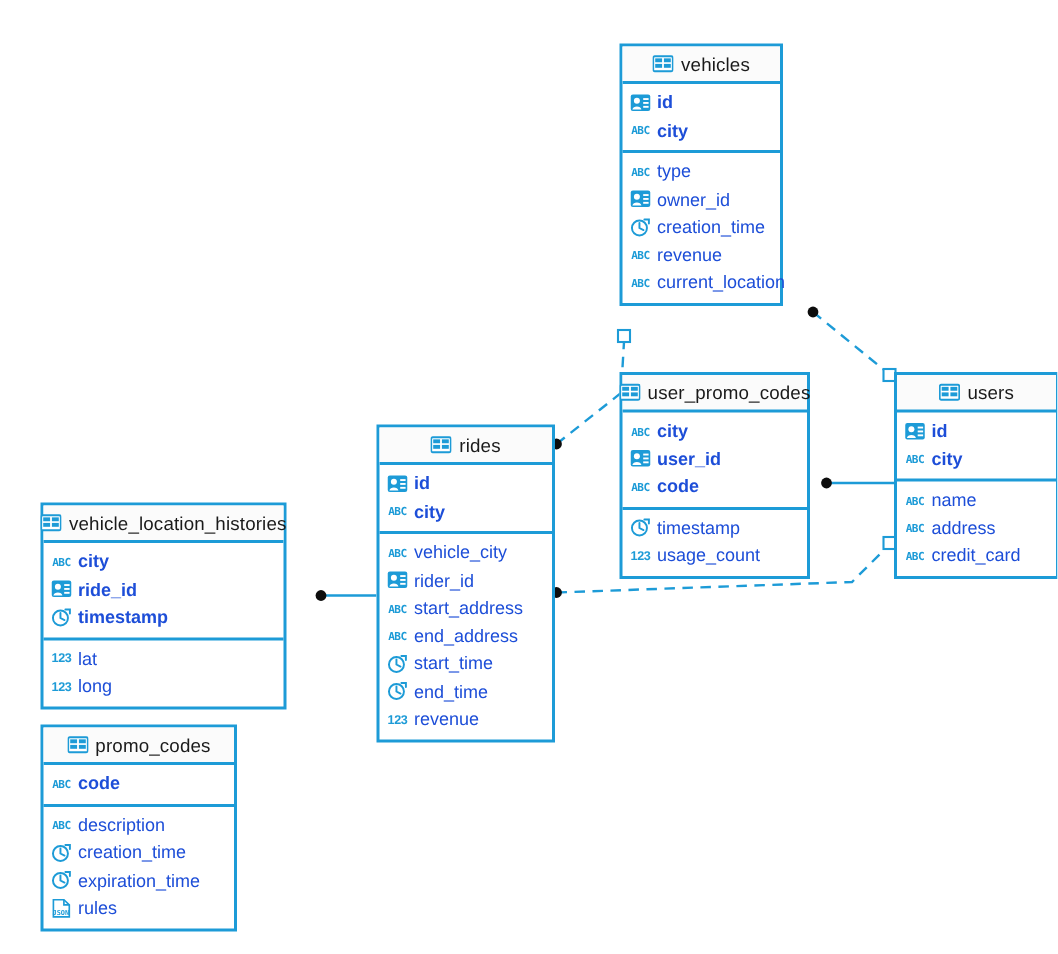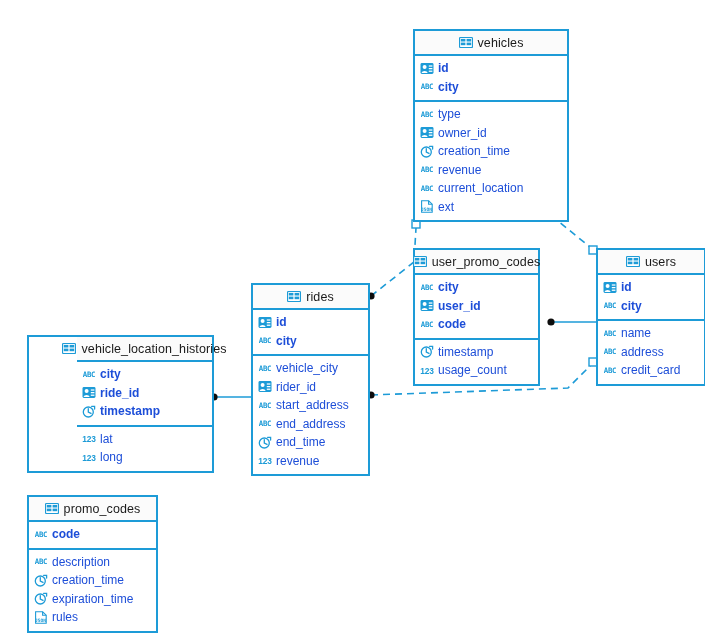--- a/index.html
+++ b/index.html
@@ -49,21 +49,21 @@
       <g>
         <polyline points="371,395 568,388 596,360" fill="none" stroke="#1d9bd7" stroke-width="1.6" stroke-dasharray="7,5"></polyline>
         <circle cx="371" cy="395" r="3.6" fill="#0d0d0d"></circle>
         <rect x="589" y="358" width="8" height="8" fill="#ffffff" stroke="#1d9bd7" stroke-width="1.4"></rect>
       </g>
       <g>
         <polyline points="214,397 251,397" fill="none" stroke="#1d9bd7" stroke-width="1.6"></polyline>
         <circle cx="214" cy="397" r="3.6" fill="#0d0d0d"></circle>
       </g>
     </svg>
-<div class="table-node" style="left: 413px; top: 29px; width: 156px;">
+<div class="table-node" style="left: 413px; top: 29px; width: 109px;">
       <div class="tbl-header">
         <span class="ico">
           <svg width="14" height="13" viewBox="0 0 14 13">
             <rect x="0.5" y="1.5" width="13" height="10" rx="1" fill="#fff" stroke="#1d9bd7" stroke-width="1.2"></rect>
             <rect x="1.8" y="2.9" width="4.6" height="2.6" fill="#1d9bd7"></rect>
             <rect x="7.6" y="2.9" width="4.6" height="2.6" fill="#1d9bd7"></rect>
             <rect x="1.8" y="6.6" width="4.6" height="2.6" fill="#1d9bd7"></rect>
             <rect x="7.6" y="6.6" width="4.6" height="2.6" fill="#1d9bd7"></rect>
           </svg>
         </span>
@@ -132,30 +132,20 @@
           </span>
           <span class="fname">revenue</span>
         </div>
         <div class="field">
           <span class="ico">
             <svg width="14" height="13" viewBox="0 0 14 13">
               <text x="7" y="9.4" text-anchor="middle" font-family="&quot;DejaVu Sans Mono&quot;,monospace" font-size="7.4" font-weight="bold" fill="#1d9bd7" letter-spacing="-0.3">ABC</text>
             </svg>
           </span>
           <span class="fname">current_location</span>
-        </div>
-        <div class="field">
-          <span class="ico">
-            <svg width="14" height="13" viewBox="0 0 14 13">
-              <path d="M1.6 0.8 L8.6 0.8 L12.2 4.2 L12.2 12.2 L1.6 12.2 Z" fill="#fff" stroke="#1d9bd7" stroke-width="1.1"></path>
-              <path d="M8.6 0.8 L8.6 4.2 L12.2 4.2" fill="none" stroke="#1d9bd7" stroke-width="1.1"></path>
-              <text x="6.6" y="11.2" text-anchor="middle" font-family="&quot;DejaVu Sans Mono&quot;,monospace" font-size="4.6" font-weight="bold" fill="#1d9bd7">JSON</text>
-            </svg>
-          </span>
-          <span class="fname">ext</span>
         </div>
       </div>
     </div>
     <div class="table-node" style="left: 413px; top: 248px; width: 127px;">
       <div class="tbl-header">
         <span class="ico">
           <svg width="14" height="13" viewBox="0 0 14 13">
             <rect x="0.5" y="1.5" width="13" height="10" rx="1" fill="#fff" stroke="#1d9bd7" stroke-width="1.2"></rect>
             <rect x="1.8" y="2.9" width="4.6" height="2.6" fill="#1d9bd7"></rect>
             <rect x="7.6" y="2.9" width="4.6" height="2.6" fill="#1d9bd7"></rect>
@@ -355,33 +345,43 @@
           <span class="fname">end_address</span>
         </div>
         <div class="field">
           <span class="ico">
             <svg width="14" height="13" viewBox="0 0 14 13">
               <circle cx="6.3" cy="7" r="5" fill="none" stroke="#1d9bd7" stroke-width="1.3"></circle>
               <path d="M6.3 3.6 L6.3 7.0 L9.0 8.4" fill="none" stroke="#1d9bd7" stroke-width="1.3" stroke-linecap="round"></path>
               <path d="M9.6 1.3 L12.6 1.3 L12.6 4.0" fill="none" stroke="#1d9bd7" stroke-width="1.3" stroke-linecap="round"></path>
             </svg>
           </span>
+          <span class="fname">start_time</span>
+        </div>
+        <div class="field">
+          <span class="ico">
+            <svg width="14" height="13" viewBox="0 0 14 13">
+              <circle cx="6.3" cy="7" r="5" fill="none" stroke="#1d9bd7" stroke-width="1.3"></circle>
+              <path d="M6.3 3.6 L6.3 7.0 L9.0 8.4" fill="none" stroke="#1d9bd7" stroke-width="1.3" stroke-linecap="round"></path>
+              <path d="M9.6 1.3 L12.6 1.3 L12.6 4.0" fill="none" stroke="#1d9bd7" stroke-width="1.3" stroke-linecap="round"></path>
+            </svg>
+          </span>
           <span class="fname">end_time</span>
         </div>
         <div class="field">
           <span class="ico">
             <svg width="14" height="13" viewBox="0 0 14 13">
               <text x="7" y="9.6" text-anchor="middle" font-family="&quot;Liberation Sans&quot;,sans-serif" font-size="8.4" font-weight="bold" fill="#1d9bd7" letter-spacing="-0.2">123</text>
             </svg>
           </span>
           <span class="fname">revenue</span>
         </div>
       </div>
     </div>
-    <div class="table-node" style="left: 27px; top: 335px; width: 187px; padding-left: 48px;">
+    <div class="table-node" style="left: 27px; top: 335px; width: 164px;">
       <div class="tbl-header">
         <span class="ico">
           <svg width="14" height="13" viewBox="0 0 14 13">
             <rect x="0.5" y="1.5" width="13" height="10" rx="1" fill="#fff" stroke="#1d9bd7" stroke-width="1.2"></rect>
             <rect x="1.8" y="2.9" width="4.6" height="2.6" fill="#1d9bd7"></rect>
             <rect x="7.6" y="2.9" width="4.6" height="2.6" fill="#1d9bd7"></rect>
             <rect x="1.8" y="6.6" width="4.6" height="2.6" fill="#1d9bd7"></rect>
             <rect x="7.6" y="6.6" width="4.6" height="2.6" fill="#1d9bd7"></rect>
           </svg>
         </span>
@@ -432,21 +432,21 @@
         <div class="field">
           <span class="ico">
             <svg width="14" height="13" viewBox="0 0 14 13">
               <text x="7" y="9.6" text-anchor="middle" font-family="&quot;Liberation Sans&quot;,sans-serif" font-size="8.4" font-weight="bold" fill="#1d9bd7" letter-spacing="-0.2">123</text>
             </svg>
           </span>
           <span class="fname">long</span>
         </div>
       </div>
     </div>
-    <div class="table-node" style="left: 27px; top: 495px; width: 131px; text-align: right;">
+    <div class="table-node" style="left: 27px; top: 483px; width: 131px; text-align: right;">
       <div class="tbl-header">
         <span class="ico">
           <svg width="14" height="13" viewBox="0 0 14 13">
             <rect x="0.5" y="1.5" width="13" height="10" rx="1" fill="#fff" stroke="#1d9bd7" stroke-width="1.2"></rect>
             <rect x="1.8" y="2.9" width="4.6" height="2.6" fill="#1d9bd7"></rect>
             <rect x="7.6" y="2.9" width="4.6" height="2.6" fill="#1d9bd7"></rect>
             <rect x="1.8" y="6.6" width="4.6" height="2.6" fill="#1d9bd7"></rect>
             <rect x="7.6" y="6.6" width="4.6" height="2.6" fill="#1d9bd7"></rect>
           </svg>
         </span>

